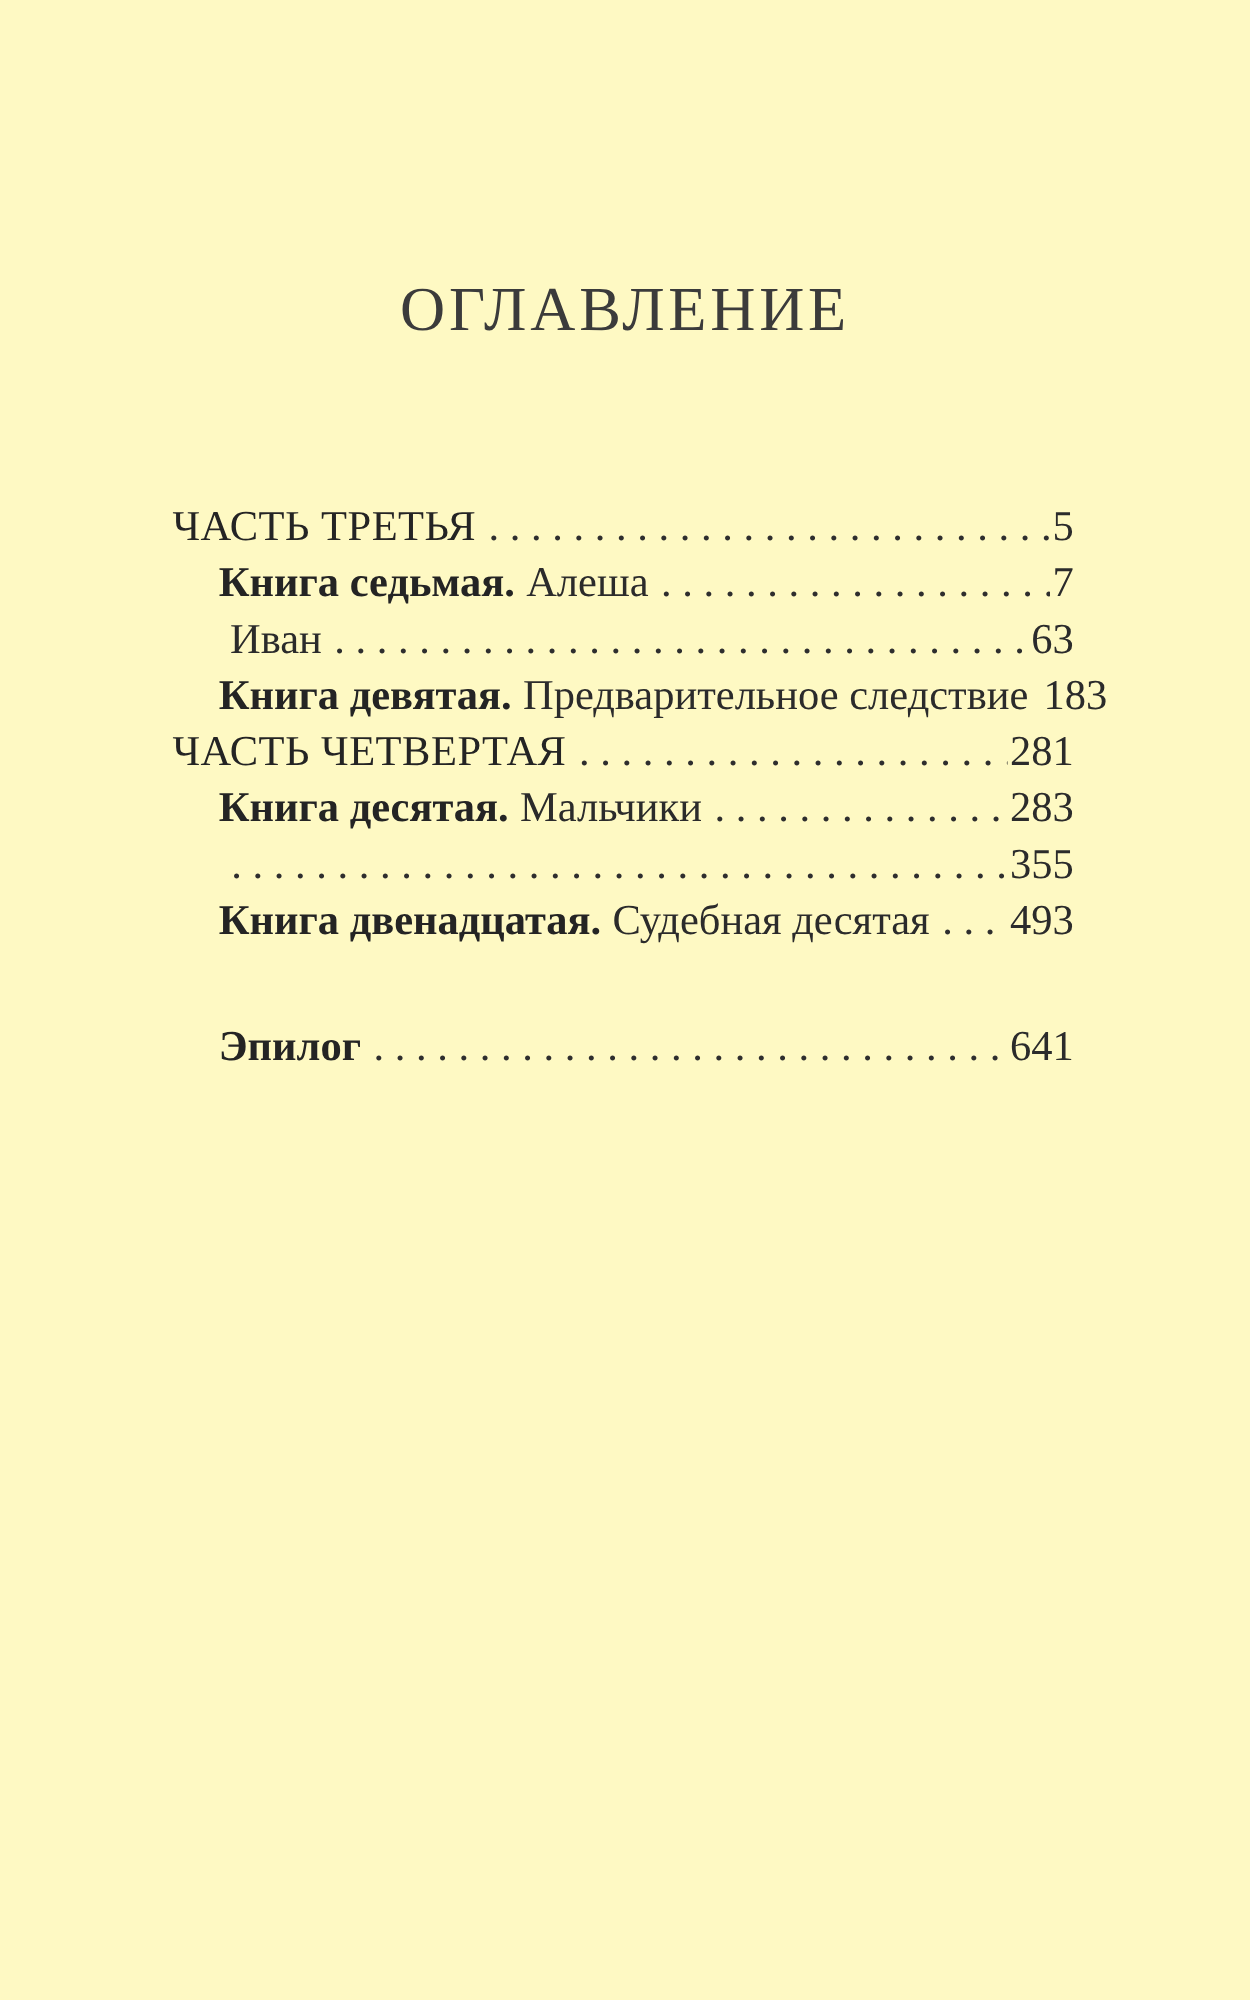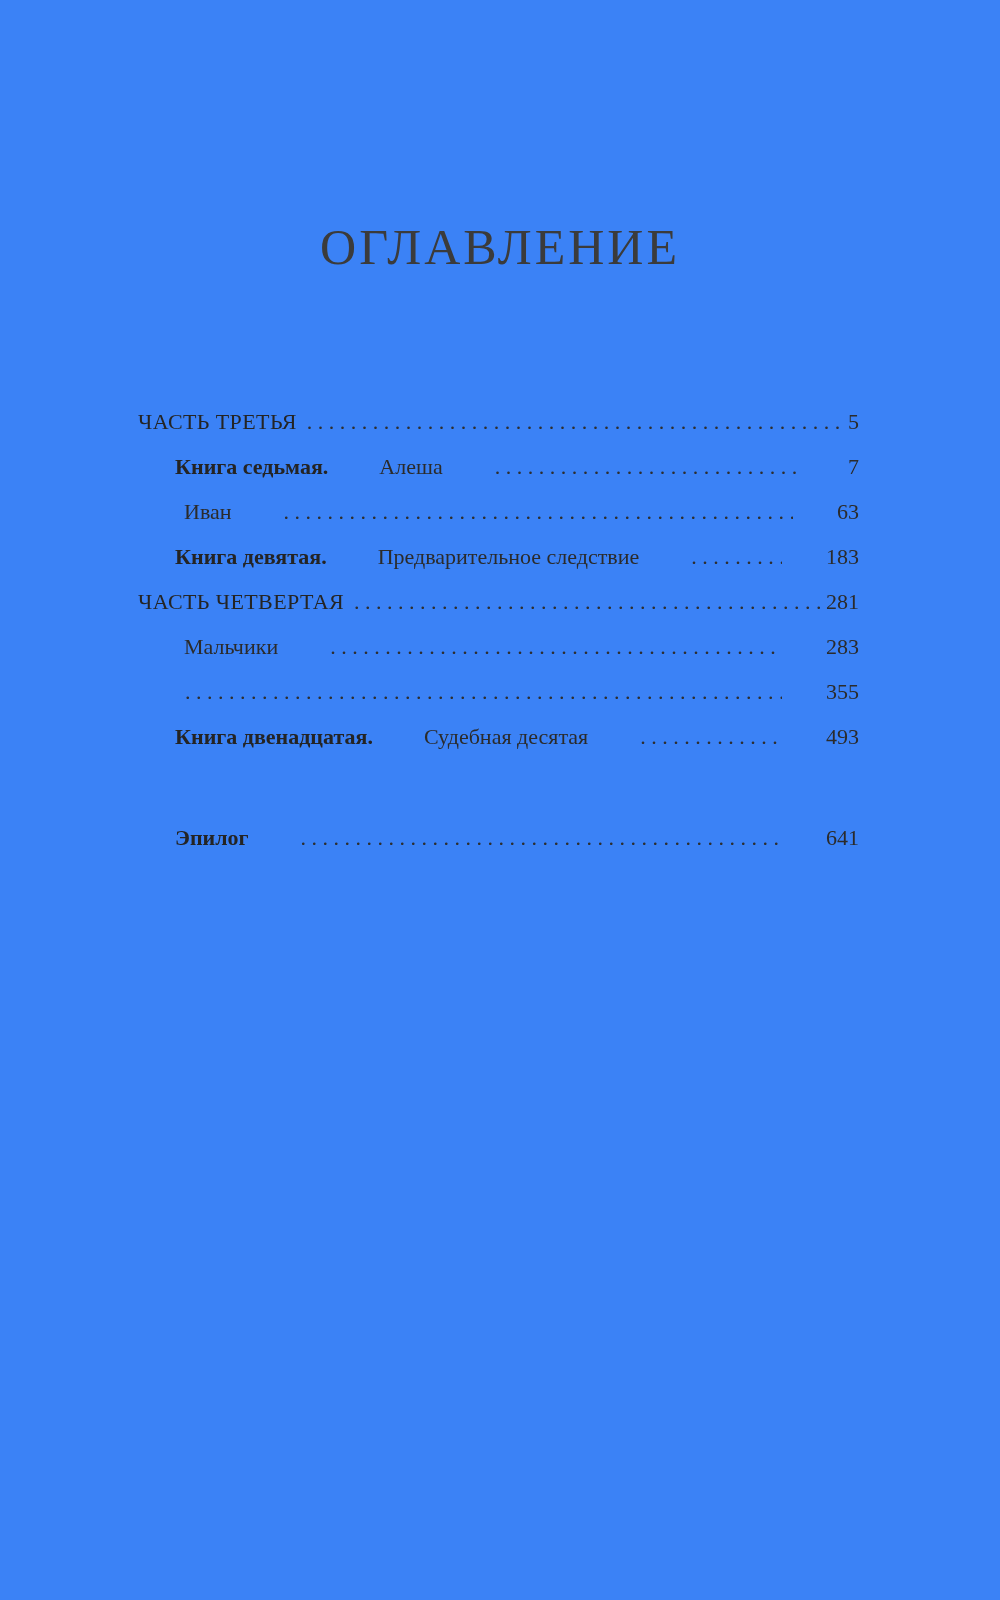--- a/index.html
+++ b/index.html
@@ -4,21 +4,21 @@
 <style>
   html, body {
     margin: 0;
     padding: 0;
     background: #ffffff;
   }
   .page {
     position: relative;
     width: 1000px;
     height: 1600px;
-    background: #3b82f6;
+    background: #fef9c3;
     overflow: hidden;
     font-family: "Liberation Serif", serif;
     color: #242424;
   }
   .title {
     position: absolute;
     top: 218px;
     left: 0;
     width: 1000px;
     text-align: center;
@@ -32,24 +32,24 @@
     position: absolute;
     left: 138px;
     top: 399px;
     width: 721px;
   }
   .row {
     display: flex;
     align-items: baseline;
     height: 45px;
     line-height: 45px;
-    font-size: 22px;
+    font-size: 34px;
     white-space: nowrap;
   }
-  .row.indent { padding-left: 37px; gap: 42px; }
+  .row.indent { padding-left: 37px; }
   .row.gap-part { }
   .row.gap-epilogue { margin-top: 56px; }
   .label { letter-spacing: 0.4px; }
   .prefix { font-weight: 700; }
   .book-title { margin-left: 9px; color: #2b2b2b; }
   .dots {
     flex: 1 1 auto;
     overflow: hidden;
     white-space: nowrap;
     margin-left: 10px;
@@ -97,20 +97,21 @@
       <span class="pagenum">183</span>
     </div>
 
     <div class="row part gap-part">
       <span class="label">ЧАСТЬ ЧЕТВЕРТАЯ</span>
       <span class="dots">. . . . . . . . . . . . . . . . . . . . . . . . . . . . . . . . . . . . . . . . . . . . . . . . . . . . . . . . . . . .</span>
       <span class="pagenum">281</span>
     </div>
 
     <div class="row indent book">
+      <span class="prefix">Книга десятая.</span>
       <span class="book-title">Мальчики</span>
       <span class="dots">. . . . . . . . . . . . . . . . . . . . . . . . . . . . . . . . . . . . . . . . . . . . . . . . . . . . . . . . . . . .</span>
       <span class="pagenum">283</span>
     </div>
 
     <div class="row indent book">
       <span class="dots">. . . . . . . . . . . . . . . . . . . . . . . . . . . . . . . . . . . . . . . . . . . . . . . . . . . . . . . . . . . .</span>
       <span class="pagenum">355</span>
     </div>
 

